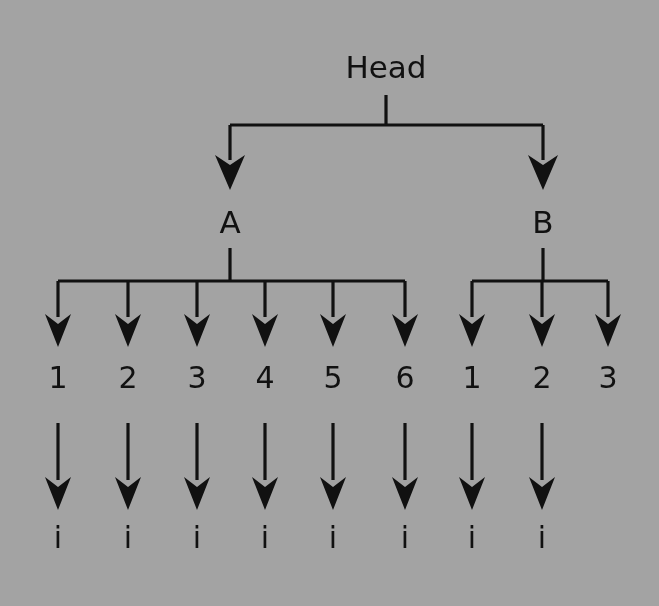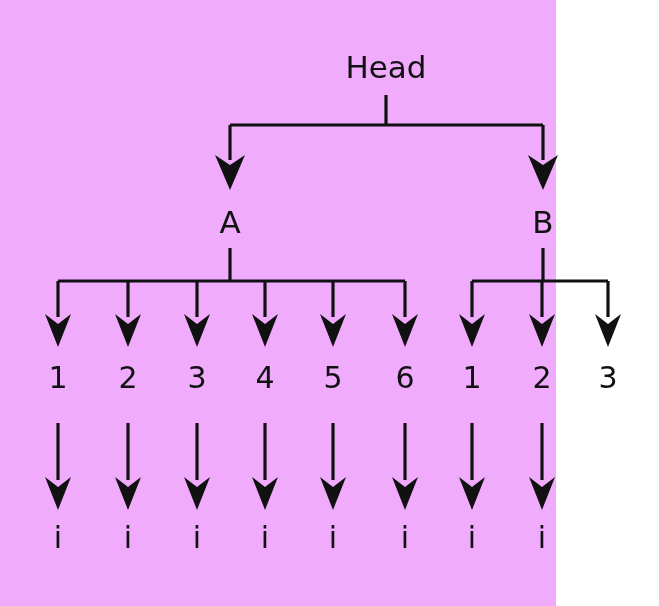--- a/index.html
+++ b/index.html
@@ -8,23 +8,23 @@
     background: #ffffff;
   }
   body {
     width: 659px;
     height: 606px;
     font-family: "DejaVu Sans", sans-serif;
     overflow: hidden;
   }
   #diagram-root {
     position: relative;
-    width: 556px;
+    width: 659px;
     height: 606px;
-    background: #f0abfc;
+    background: #a3a3a3;
   }
   svg#tree-svg {
     display: block;
     width: 659px;
     height: 606px;
   }
   .node-label {
     font-family: "DejaVu Sans", sans-serif;
     fill: #111111;
     text-anchor: middle;

